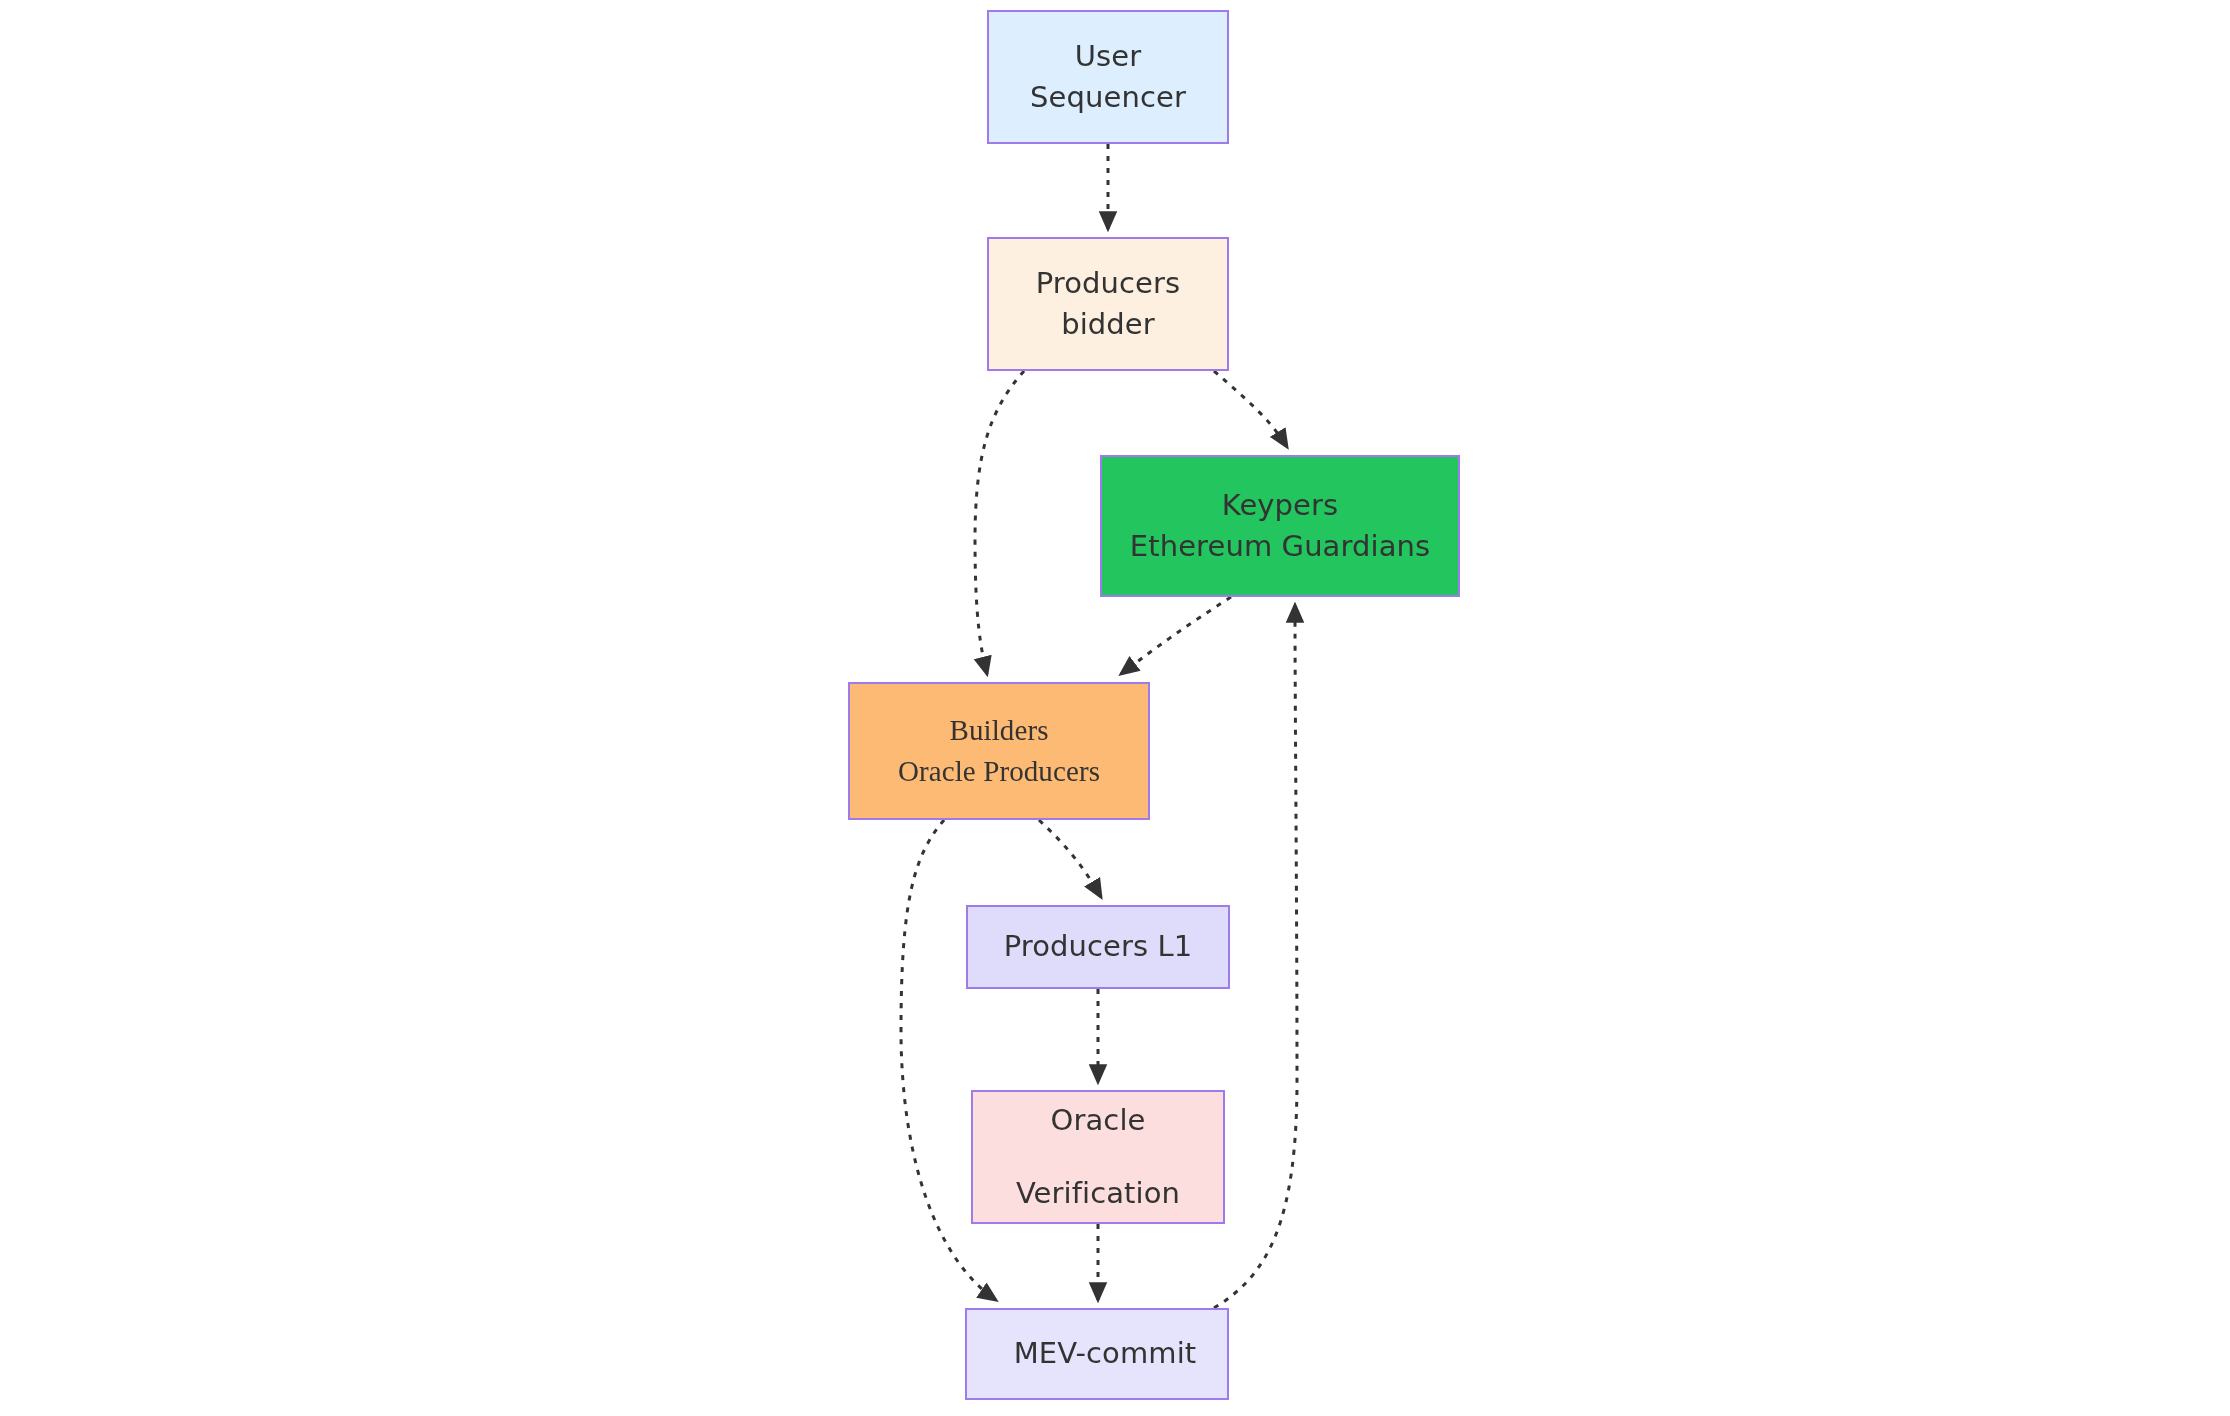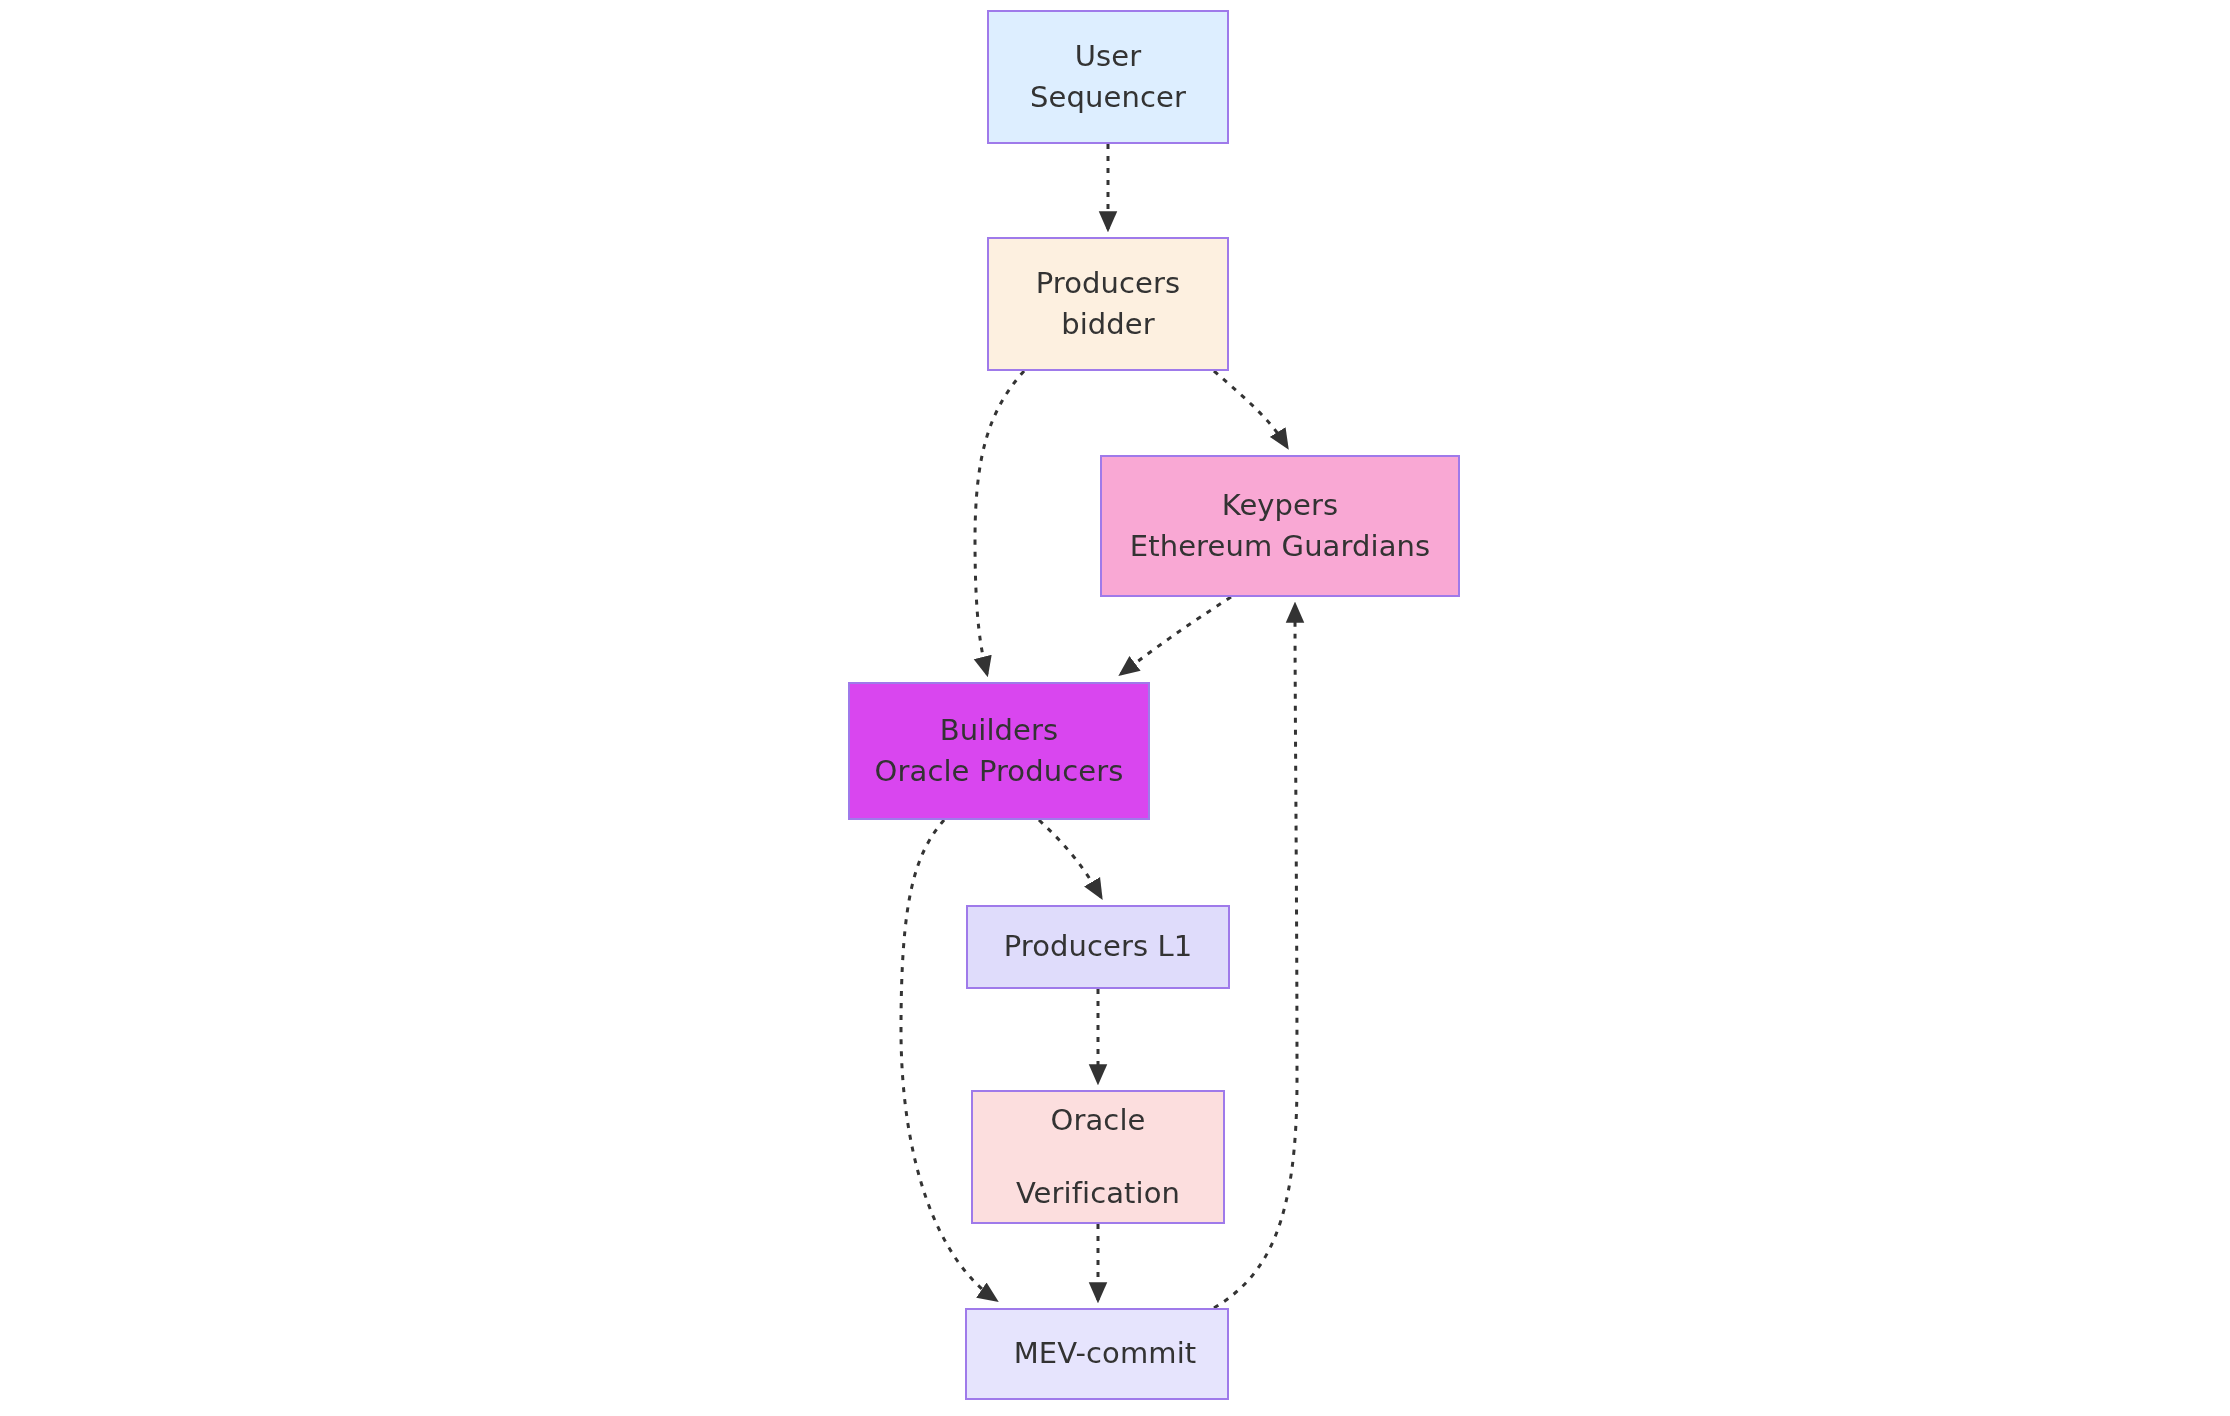--- a/index.html
+++ b/index.html
@@ -44,22 +44,22 @@
     text-align: center;
     font-family: "DejaVu Sans", sans-serif;
   }
   .node .line {
     display: block;
     white-space: nowrap;
   }
   
   .n-user      { background: #ddeeff; }
   .n-sequencer { background: #fdf0e0; }
-  .n-keypers   { background: #f9a8d4; }
-  .n-builders  { background: #d946ef; }
+  .n-keypers   { background: #22c55e; }
+  .n-builders  { background: #fdba74; font-family: Liberation Serif, serif; }
   .n-l1        { background: #dfdcfb; }
   .n-oracle    { background: #fcdede; gap: 32px; }
   .n-mev       { background: #e6e4fd; }
 </style>
 </head>
 <body>
 
 <div id="diagram-canvas">
 
   <svg id="edge-layer" viewBox="0 0 2230 1416" xmlns="http://www.w3.org/2000/svg">

